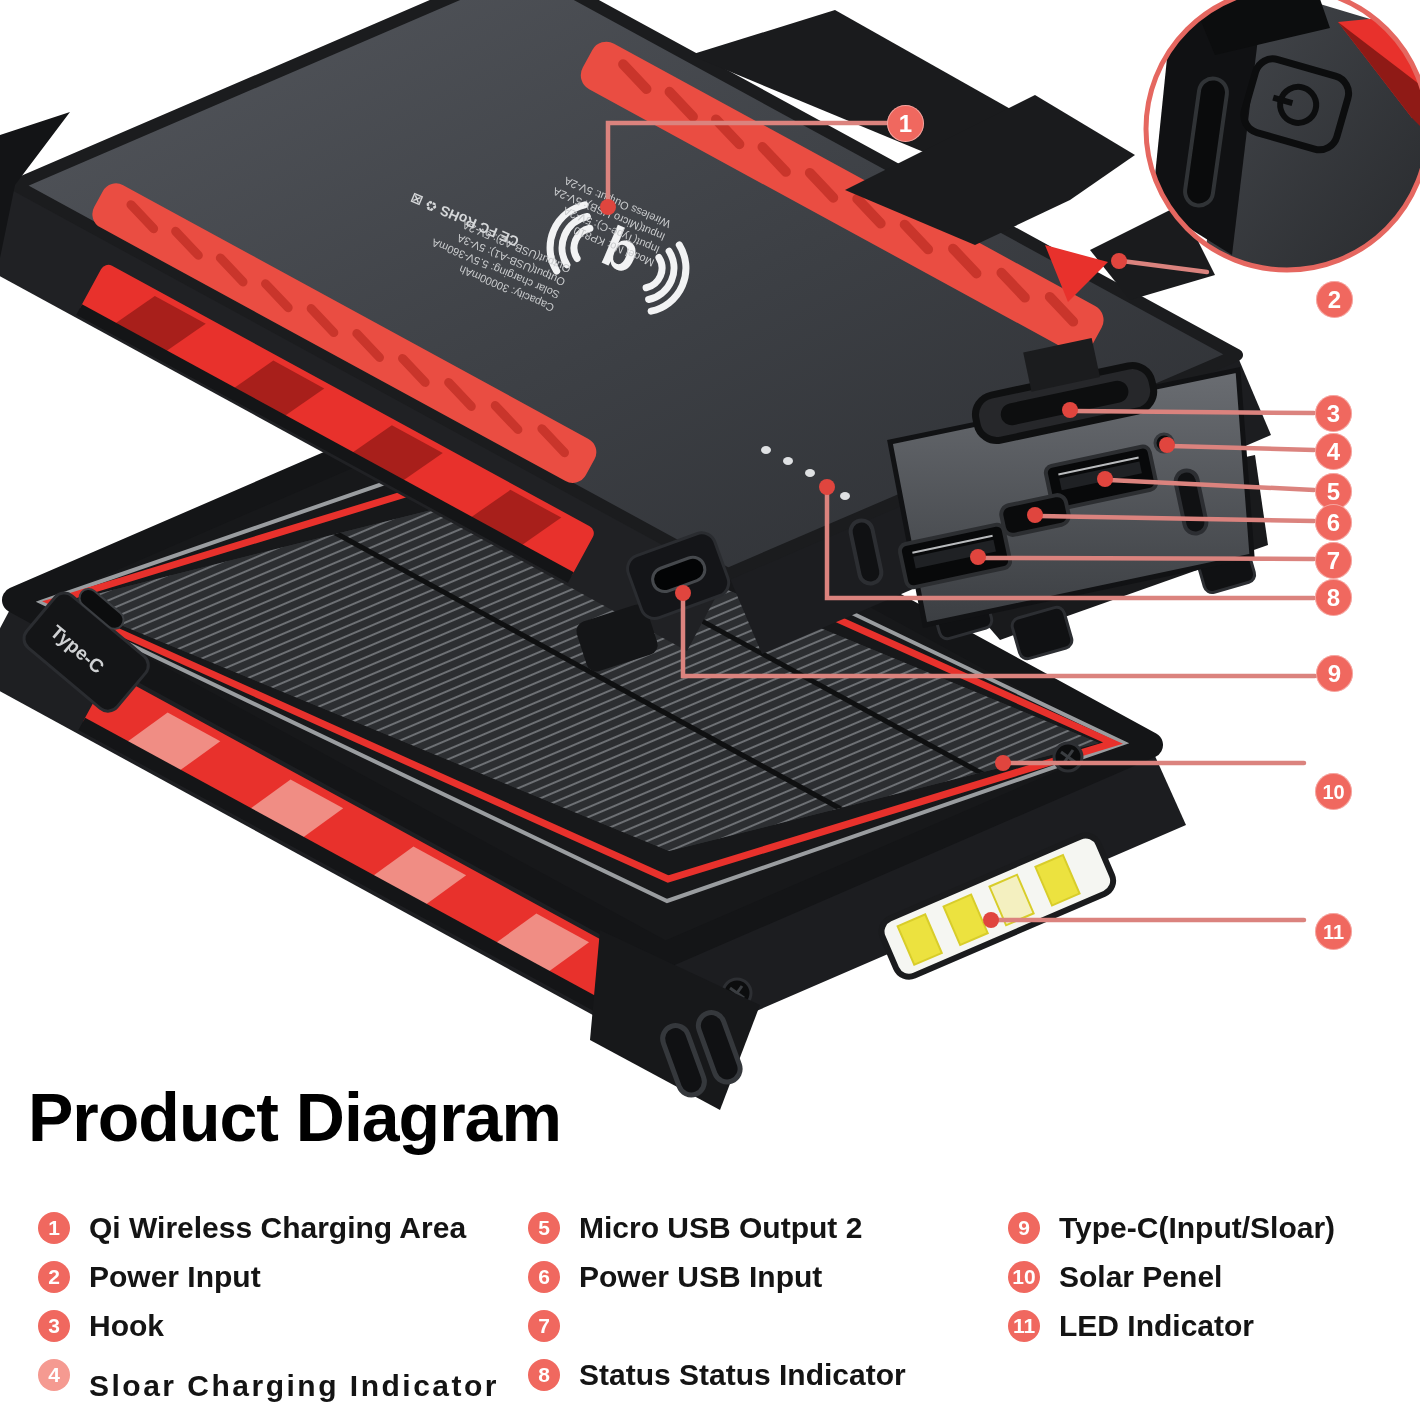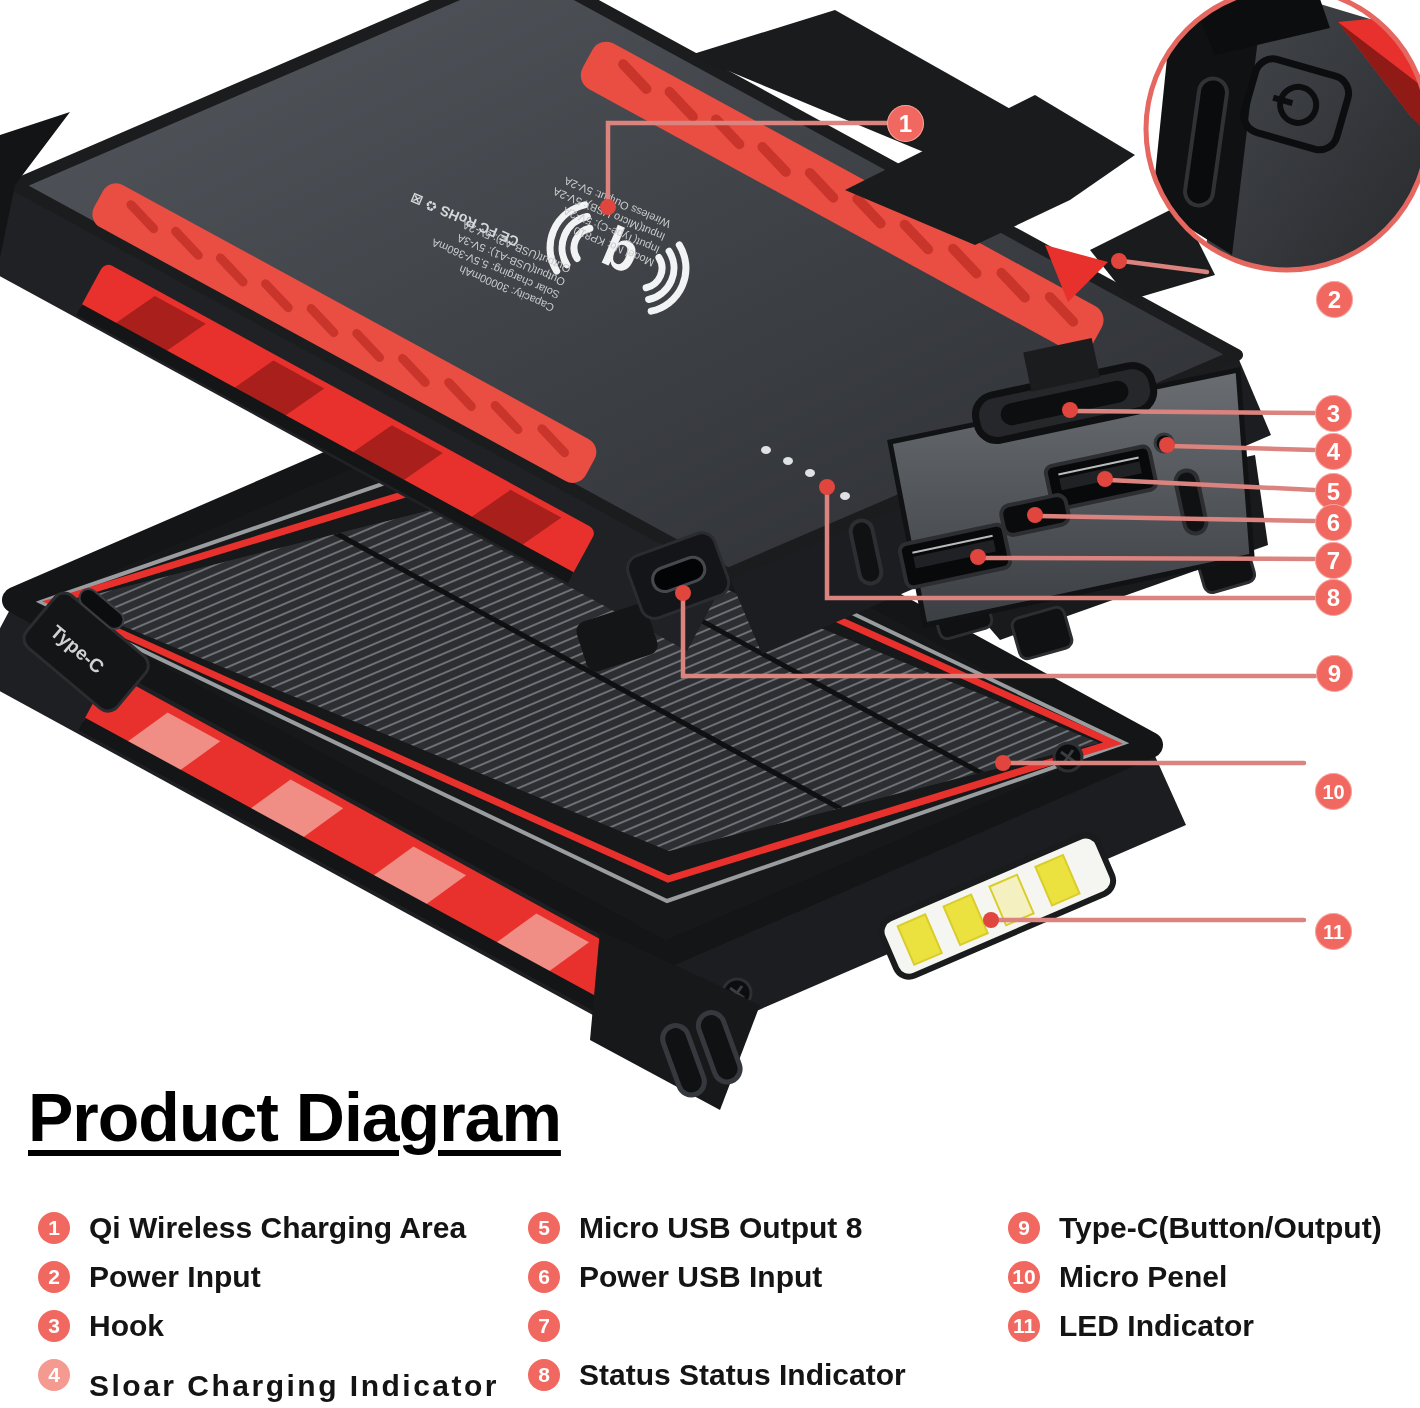--- a/index.html
+++ b/index.html
@@ -9,21 +9,21 @@
   .badge{
     position:absolute;width:37px;height:37px;border-radius:50%;
     background:#f0685f;color:#fff;font-weight:bold;font-size:24px;
     display:flex;align-items:center;justify-content:center;line-height:1;
     box-shadow:0 0 0 1px rgba(255,255,255,.4) inset;
   }
   .badge.two-digit{font-size:20px;}
   .page-title{
     position:absolute;left:28px;top:1078px;margin:0;color:#000;
     font-size:68px;font-weight:bold;letter-spacing:-1px;
-    text-decoration:underline;text-decoration-thickness:6px;text-underline-offset:9px;
+    text-decoration-thickness:6px;text-underline-offset:9px;
   }
   .legend-col{position:absolute;top:1212px;display:flex;flex-direction:column;gap:17px;}
   .legend-col.c1{left:38px;}
   .legend-col.c2{left:528px;}
   .legend-col.c3{left:1008px;}
   .legend-item{display:flex;align-items:center;gap:19px;height:32px;}
   .legend-badge{
     width:32px;height:32px;border-radius:50%;background:#f0685f;color:#fff;
     font-weight:bold;font-size:21px;display:flex;align-items:center;justify-content:center;flex:0 0 32px;
   }
@@ -366,43 +366,43 @@
     </div>
     <div class="legend-item variant-light">
       <span class="legend-badge">4</span>
       <span class="legend-label">Sloar Charging Indicator</span>
     </div>
   </div>
 
   <div class="legend-col c2">
     <div class="legend-item">
       <span class="legend-badge">5</span>
-      <span class="legend-label">Micro USB Output 8</span>
+      <span class="legend-label">Micro USB Output 2</span>
     </div>
     <div class="legend-item">
       <span class="legend-badge">6</span>
       <span class="legend-label">Power USB Input</span>
     </div>
     <div class="legend-item">
       <span class="legend-badge">7</span>
     </div>
     <div class="legend-item">
       <span class="legend-badge">8</span>
       <span class="legend-label">Status Status Indicator</span>
     </div>
   </div>
 
   <div class="legend-col c3">
     <div class="legend-item">
       <span class="legend-badge">9</span>
-      <span class="legend-label">Type-C(Button/Output)</span>
+      <span class="legend-label">Type-C(Input/Sloar)</span>
     </div>
     <div class="legend-item">
       <span class="legend-badge">10</span>
-      <span class="legend-label">Micro Penel</span>
+      <span class="legend-label">Solar Penel</span>
     </div>
     <div class="legend-item">
       <span class="legend-badge">11</span>
       <span class="legend-label">LED Indicator</span>
     </div>
   </div>
 
 </div>
 
 </body></html>

